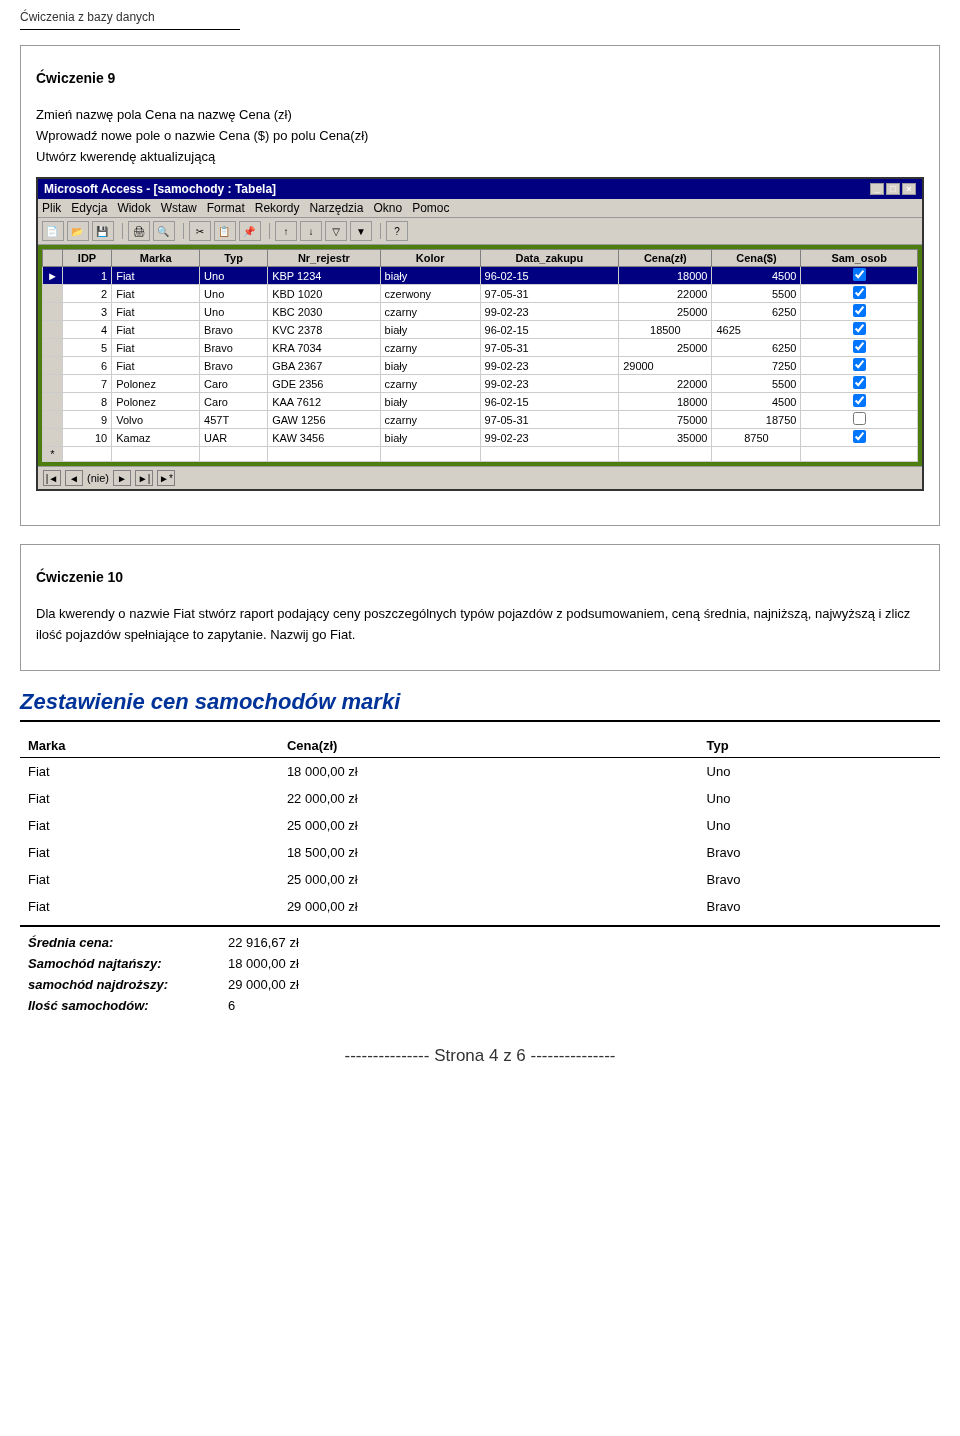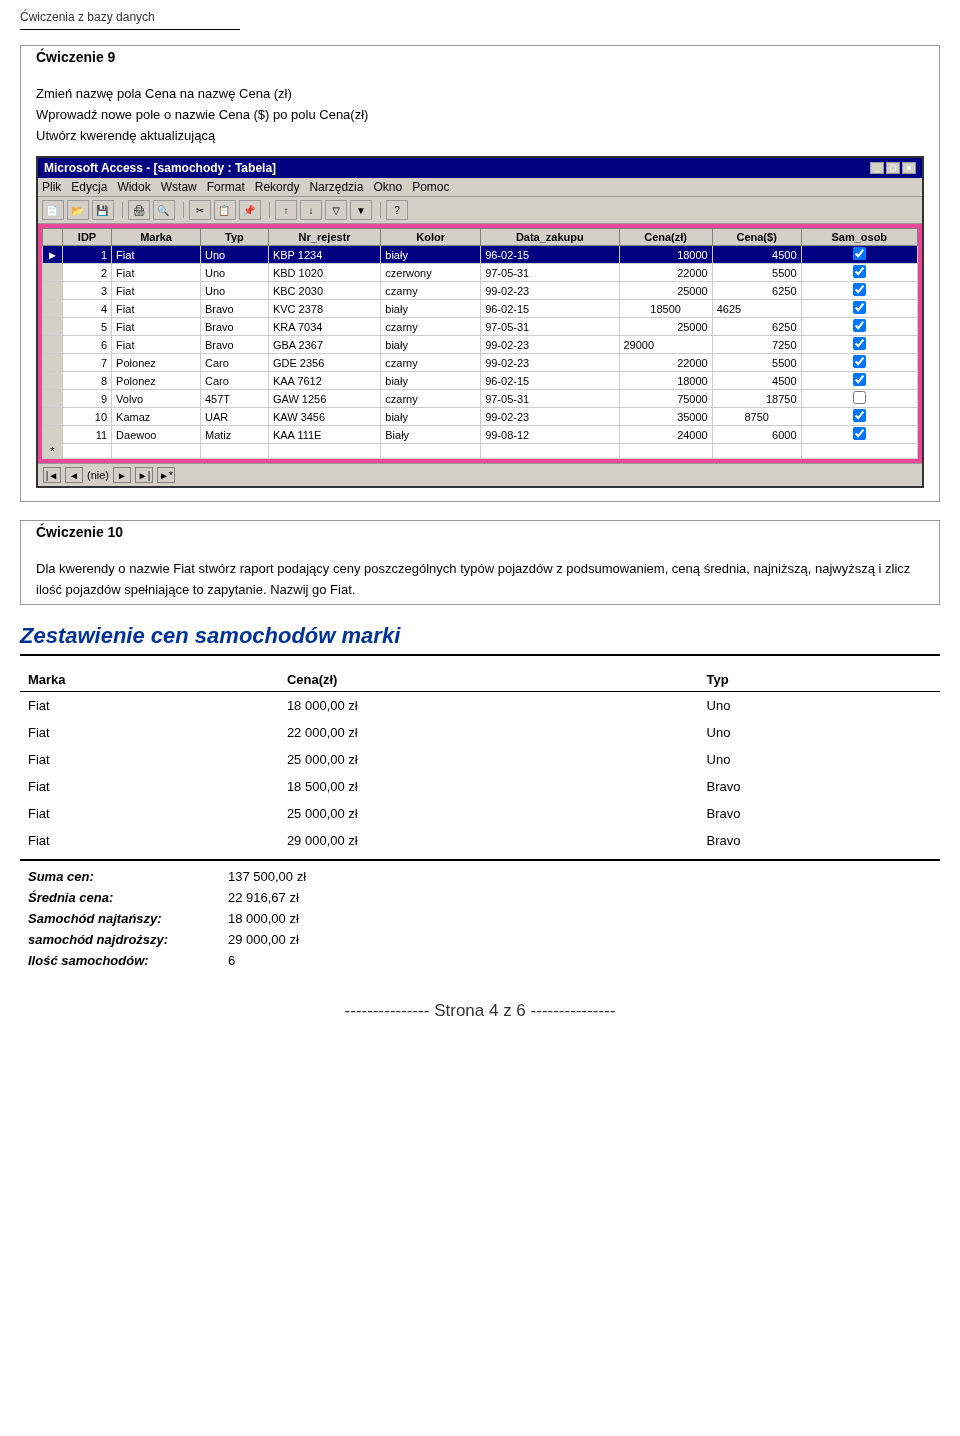--- a/index.html
+++ b/index.html
@@ -19,21 +19,21 @@
       margin-bottom: 5px;
     }
     .header-line {
       border-top: 1px solid #000;
       width: 220px;
       margin-bottom: 15px;
     }
 
     .exercise-box {
       border: 1px solid #999;
-      padding: 3px 15px;
+      padding: 24px 15px;
       margin-bottom: 18px;
       background: #fff;
     }
     .exercise-title {
       font-size: 14px;
       font-weight: bold;
     }
     .exercise-text {
       font-size: 13px;
       line-height: 1.6;
@@ -99,21 +99,21 @@
       cursor: pointer;
     }
     .toolbar-sep {
       width: 4px;
       border-right: 1px solid #999;
       margin: 2px;
     }
 
     
     .access-table-container {
-      background: #ec4899;
+      background: #4d7c0f;
       padding: 4px;
     }
     .access-table {
       width: 100%;
       border-collapse: collapse;
       font-size: 11px;
       background: #fff;
     }
     .access-table th {
       background: #d4d0c8;
@@ -439,34 +439,20 @@
     <td>KAW 3456</td>
     <td>biały</td>
     <td>99-02-23</td>
     <td style="text-align:right">35000</td>
     <td style="text-align:center">8750</td>
     <td class="checkbox-cell">
       <input type="checkbox" checked="" style="">
     </td>
   </tr>
             <tr>
-    <td class="row-indicator "></td>
-    <td style="text-align:right">11</td>
-    <td>Daewoo</td>
-    <td>Matiz</td>
-    <td>KAA 111E</td>
-    <td>Biały</td>
-    <td>99-08-12</td>
-    <td style="text-align:right">24000</td>
-    <td style="text-align:right">6000</td>
-    <td class="checkbox-cell">
-      <input type="checkbox" checked="" style="">
-    </td>
-  </tr>
-            <tr>
   <td class="row-indicator">*</td>
   <td></td>
   <td></td>
   <td></td>
   <td></td>
   <td></td>
   <td></td>
   <td></td>
   <td></td>
   <td></td>
@@ -532,24 +518,20 @@
         <tr>
     <td>Fiat</td>
     <td>29 000,00 zł</td>
     <td>Bravo</td>
   </tr>
       </tbody>
   </table>
 
   <div class="report-summary">
     <div class="summary-row">
-      <span class="summary-label">Suma cen:</span>
-      <span class="summary-value">137 500,00 zł</span>
-    </div>
-    <div class="summary-row">
       <span class="summary-label">Średnia cena:</span>
       <span class="summary-value">22 916,67 zł</span>
     </div>
     <div class="summary-row">
       <span class="summary-label">Samochód najtańszy:</span>
       <span class="summary-value">18 000,00 zł</span>
     </div>
     <div class="summary-row">
       <span class="summary-label">samochód najdroższy:</span>
       <span class="summary-value">29 000,00 zł</span>

